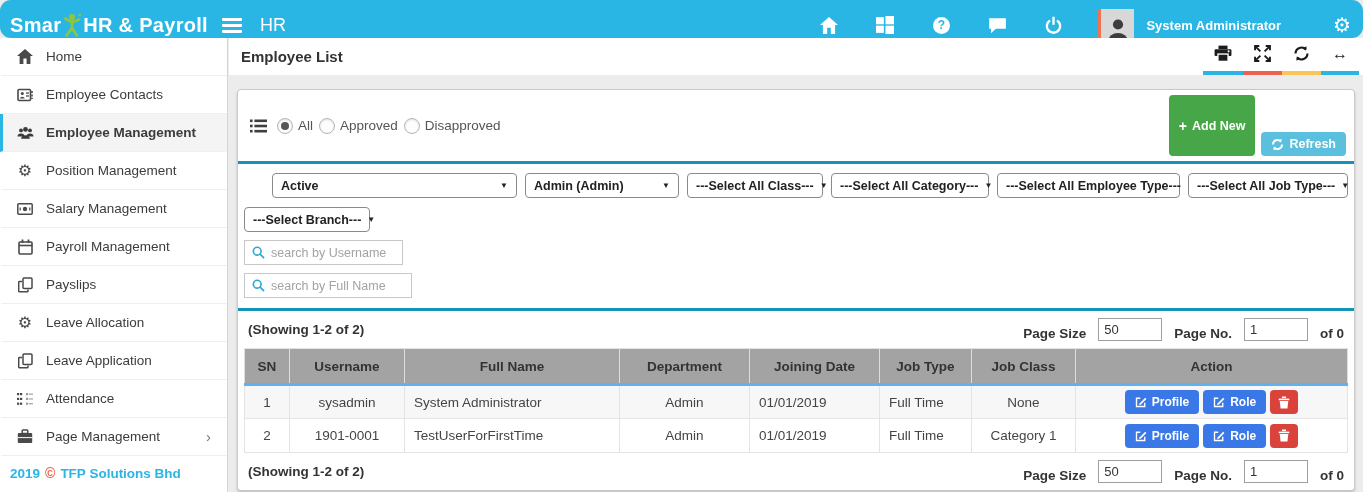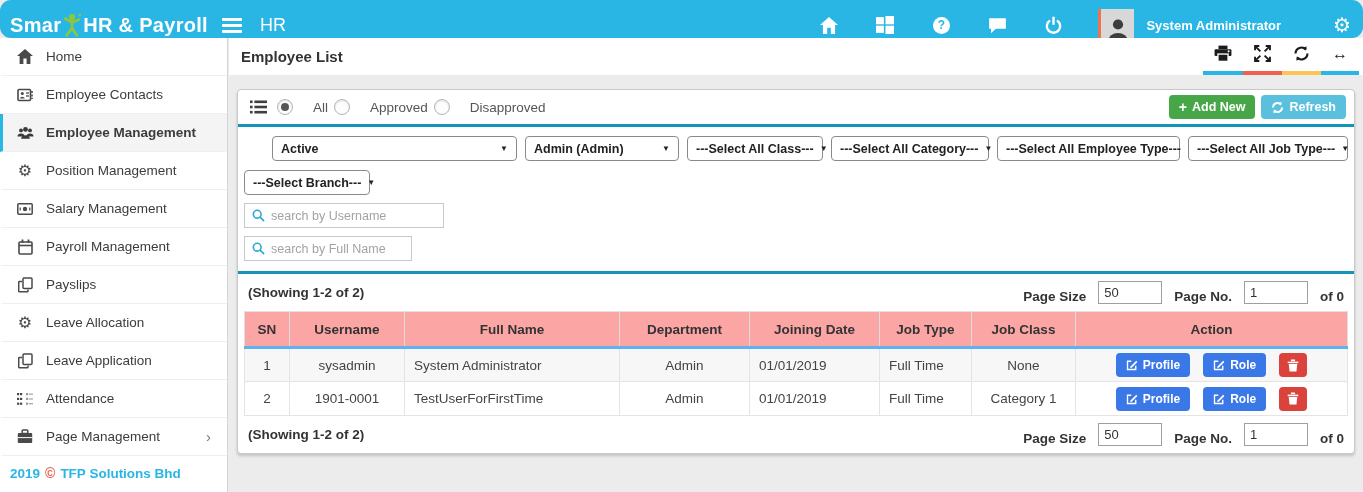--- a/index.html
+++ b/index.html
@@ -37,59 +37,59 @@
   .tool { display:flex; align-items:center; padding:0 11px 2px; border-bottom:4px solid transparent; cursor:pointer; color:#222; font-size:16px; font-weight:bold; }
   .tool.t1,.tool.t4 { border-color:#29b6e4; }
   .tool.t2 { border-color:#ef604e; }
   .tool.t3 { border-color:#fbc557; }
 
   .panel { margin:14px 8px 0; background:#fff; border:1px solid #c9c9c9; border-radius:4px; box-shadow:0 2px 3px rgba(0,0,0,.18); overflow:hidden; }
 
   
   .radio-row { display:flex; align-items:center; padding:5px 8px; border-bottom:3px solid #1295b9; }
   .list-icon { margin:0 10px 0 4px; display:flex; }
-  .radio-opt { display:flex; align-items:center; gap:20px; margin-right:6px; font-size:13.5px; color:#555; cursor:pointer; }
+  .radio-opt { display:flex; align-items:center; gap:5px; margin-right:6px; font-size:13.5px; color:#555; cursor:pointer; }
   .rb { width:16px; height:16px; border:1px solid #b5b5b5; border-radius:50%; background:#fdfdfd; box-shadow:inset 0 1px 2px rgba(0,0,0,.12); display:flex; align-items:center; justify-content:center; }
   .rb.sel::after { content:""; width:8px; height:8px; border-radius:50%; background:#555; }
   .row-btns { margin-left:auto; display:flex; gap:6px; }
   .btn { display:inline-flex; align-items:center; gap:5px; border:none; border-radius:4px; color:#fff; font-size:12.5px; font-weight:bold; padding:5px 10px; cursor:pointer; font-family:inherit; }
   .btn-green { background:#47a647; }
-  .btn-info { background:#5bc0de; }
+  .btn-info { background:#5bc0de;margin-top:37px; }
   .plus { font-size:14px; font-weight:bold; line-height:1; }
 
   
   .filter-section { padding:9px 6px 10px; border-bottom:3px solid #1295b9; }
   .f-row { display:flex; gap:8px; }
   .f-row.r1 { padding-left:28px; }
   .f-row.r2 { justify-content:flex-end; margin-top:9px;flex-direction:column; }
   .dd { height:25px; border:1px solid #8a8a8a; border-radius:4px; display:flex; align-items:center; justify-content:space-between; padding:0 8px; font-size:12.5px; font-weight:bold; color:#222; cursor:pointer; background:#fff; white-space:nowrap; }
   .caret { font-size:8px; color:#222; margin-left:6px; }
   .w1{width:255px}.w2{width:160px}.w3{width:136px}.w4{width:158px}.w5{width:183px}.w6{width:160px}.w7{width:126px}
-  .search-box { height:25px; width:200px; border:1px solid #c8c8c8; display:flex; align-items:center; padding:0 7px; gap:6px; background:#fff; }
+  .search-box { height:25px; width:159px; border:1px solid #c8c8c8; display:flex; align-items:center; padding:0 7px; gap:6px; background:#fff; }
   .search-box input { border:none; outline:none; flex:1; min-width:0; font-size:12.5px; color:#555; font-family:inherit; background:transparent; }
   .search-box input::placeholder { color:#a3a3a3; }
   .mag { display:flex; }
 
   
   .showing-row { display:flex; align-items:center; justify-content:space-between; padding:7px 10px; font-size:13.5px; font-weight:bold; color:#333; }
   .page-controls { display:flex; align-items:flex-end; gap:12px; }
   .pg { width:64px; height:23px; border:1px solid #9f9f9f; font-size:13px; padding:0 5px; font-family:inherit; color:#333; }
 
   
   table { border-collapse:collapse; width:calc(100% - 12px); margin:0 6px; table-layout:fixed; }
-  thead th { height:36px; font-size:13.5px; color:#333; background:#fca5a5; border-top:1px solid #e2e2e2; border-left:1px solid #dedede; font-weight:bold; }
+  thead th { height:36px; font-size:13.5px; color:#333; background:#a3a3a3; border-top:1px solid #e2e2e2; border-left:1px solid #dedede; font-weight:bold; }
   thead th:last-child { border-right:1px solid #dedede; }
   thead tr { border-bottom:3px solid #5fb2ef; }
   tbody td { height:34px; font-size:13.5px; color:#444; border-left:1px solid #e4e4e4; border-bottom:1px solid #e4e4e4; padding:0 4px; text-align:center; }
   tbody td:last-child { border-right:1px solid #e4e4e4; }
   tbody tr:first-child { background:#f7f7f7; }
   td.al, th.al { text-align:left; padding-left:9px; }
   .btn-blue { background:#3b78e7; display:inline-flex; align-items:center; gap:5px; border:none; border-radius:4px; color:#fff; font-size:12px; font-weight:bold; padding:5px 10px; cursor:pointer; font-family:inherit; }
   .btn-red { background:#d9433b; border:none; border-radius:4px; color:#fff; padding:5px 8px; cursor:pointer; display:inline-flex; align-items:center; }
-  .act-wrap { display:flex; justify-content:center; gap:13px; }
+  .act-wrap { display:flex; justify-content:center; gap:4px; }
 </style>
 </head>
 <body>
 
 <header class="app-header">
   <div class="logo">
     <span>Smar</span>
     <svg width="20" height="26" viewBox="0 0 20 26">
       <circle cx="10" cy="5" r="3.1" fill="#8fc640"></circle>
       <path d="M10 8 V16 M10 10.5 L3 6.5 M10 10.5 L17 7.5 M10 16 L4.5 23.5 M10 16 L15 23.5" stroke="#8fc640" stroke-width="2.6" stroke-linecap="round" fill="none"></path>

